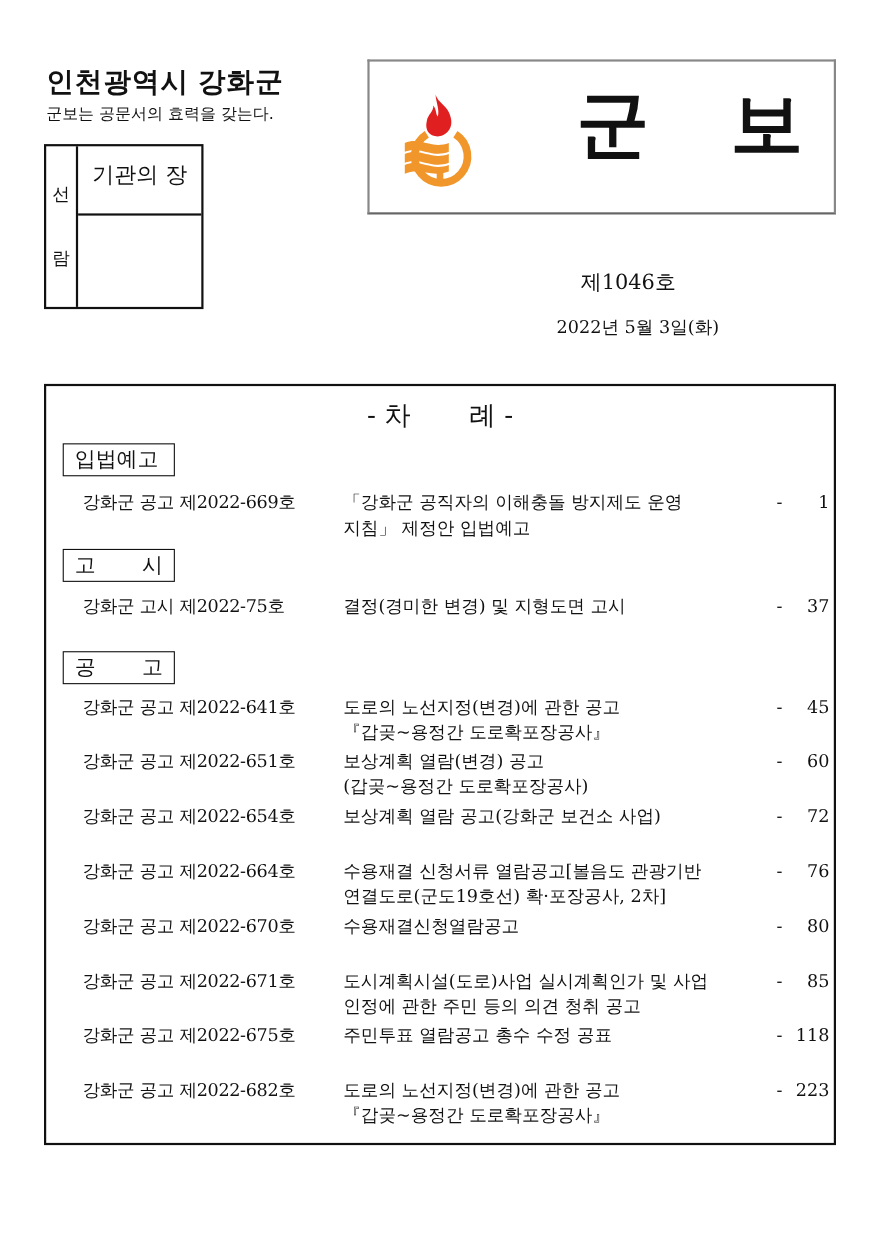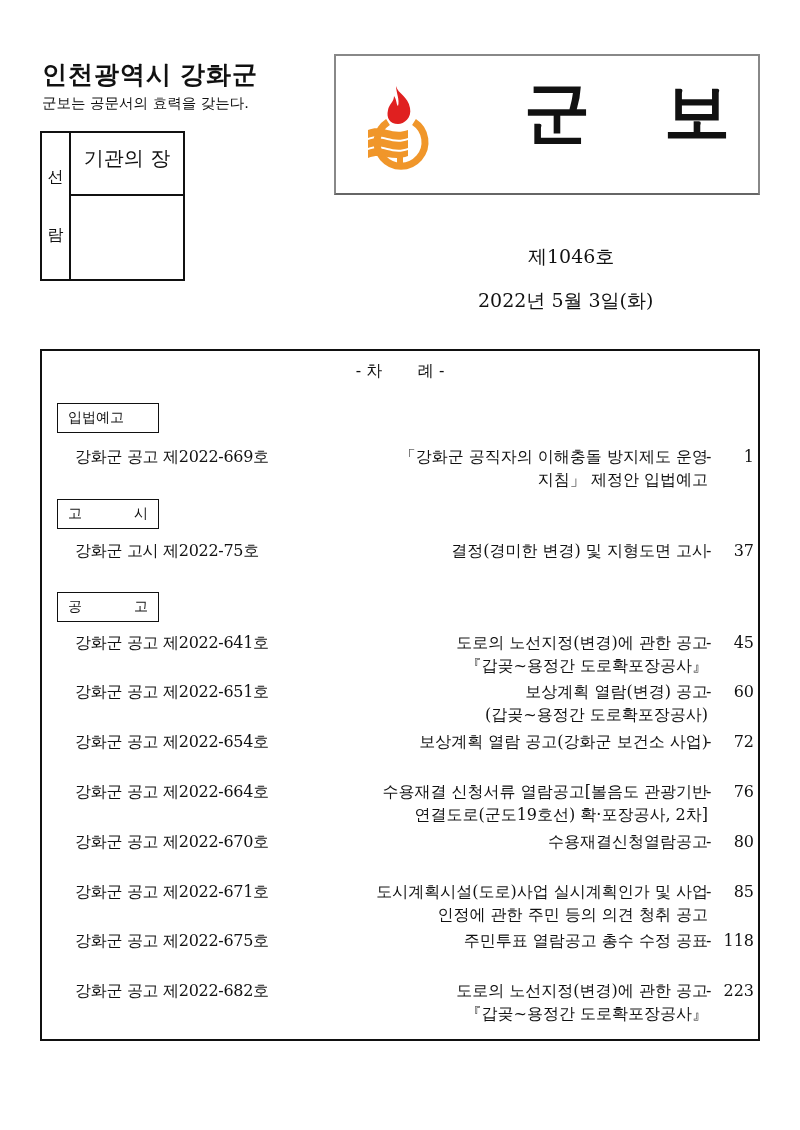--- a/index.html
+++ b/index.html
@@ -12,30 +12,30 @@
   .seonram { position:absolute; left:40px; top:131px; width:145px; height:150px; border:2px solid #111; box-sizing:border-box; }
   .seonram .left { position:absolute; left:0; top:0; width:29px; height:100%; border-right:2px solid #111; box-sizing:border-box; }
   .seonram .left span { position:absolute; left:0; width:27px; text-align:center; font-size:16px; }
   .seonram .right-top { position:absolute; left:29px; top:0; right:0; height:63px; border-bottom:2px solid #111; box-sizing:border-box;
                         display:flex; align-items:center; justify-content:center; font-size:20px; padding-bottom:10px; }
   .masthead { position:absolute; left:334px; top:54px; width:426px; height:141px; border:2px solid #888; box-sizing:border-box;
               border-bottom-color:#666; }
   .logo { position:absolute; left:28px; top:24px; width:72px; height:92px; }
   .mast-title { position:absolute; top:24px; font-family:"DejaVu Sans","Liberation Sans",sans-serif; font-weight:bold; font-size:66px; line-height:1; }
   .issue-no { position:absolute; left:528px; top:244px; font-size:19px; }
-  .issue-date { position:absolute; left:478px; top:288px; font-size:19px;text-align:center; }
+  .issue-date { position:absolute; left:506px; top:288px; font-size:16px;text-align:center; }
   .toc { position:absolute; left:40px; top:349px; width:720px; height:692px; border:2px solid #111; box-sizing:border-box; }
-  .toc-title { position:absolute; top:10px; left:0; right:0; text-align:center; font-size:16px; }
-  .sec-label { position:absolute; left:15px; width:102px; height:30px; border:1.5px solid #111; box-sizing:border-box; font-size:14px;
+  .toc-title { position:absolute; top:10px; left:0; right:0; text-align:center; font-size:24px; }
+  .sec-label { position:absolute; left:15px; width:102px; height:30px; border:1.5px solid #111; box-sizing:border-box; font-size:19px;
                display:flex; align-items:center; padding:0 10px; }
   .sec-label.spread { justify-content:space-between; }
   .entry { position:absolute; left:0; width:716px; font-size:16px; line-height:23px; }
   .entry .ref { position:absolute; left:33px; top:0; white-space:nowrap; letter-spacing:-0.3px; }
   .entry .title { position:absolute; left:270px; top:0; width:396px; }
-  .entry .title div { white-space:nowrap;text-align:right; }
+  .entry .title div { white-space:nowrap; }
   .entry .dash { position:absolute; left:664px; top:0; }
   .entry .page { position:absolute; right:4px; top:0; text-align:right; }
 </style>
 </head>
 <body>
 
 <div class="org-title">인천광역시 강화군</div>
 <div class="org-sub">군보는 공문서의 효력을 갖는다.</div>
 
 <div class="seonram">

